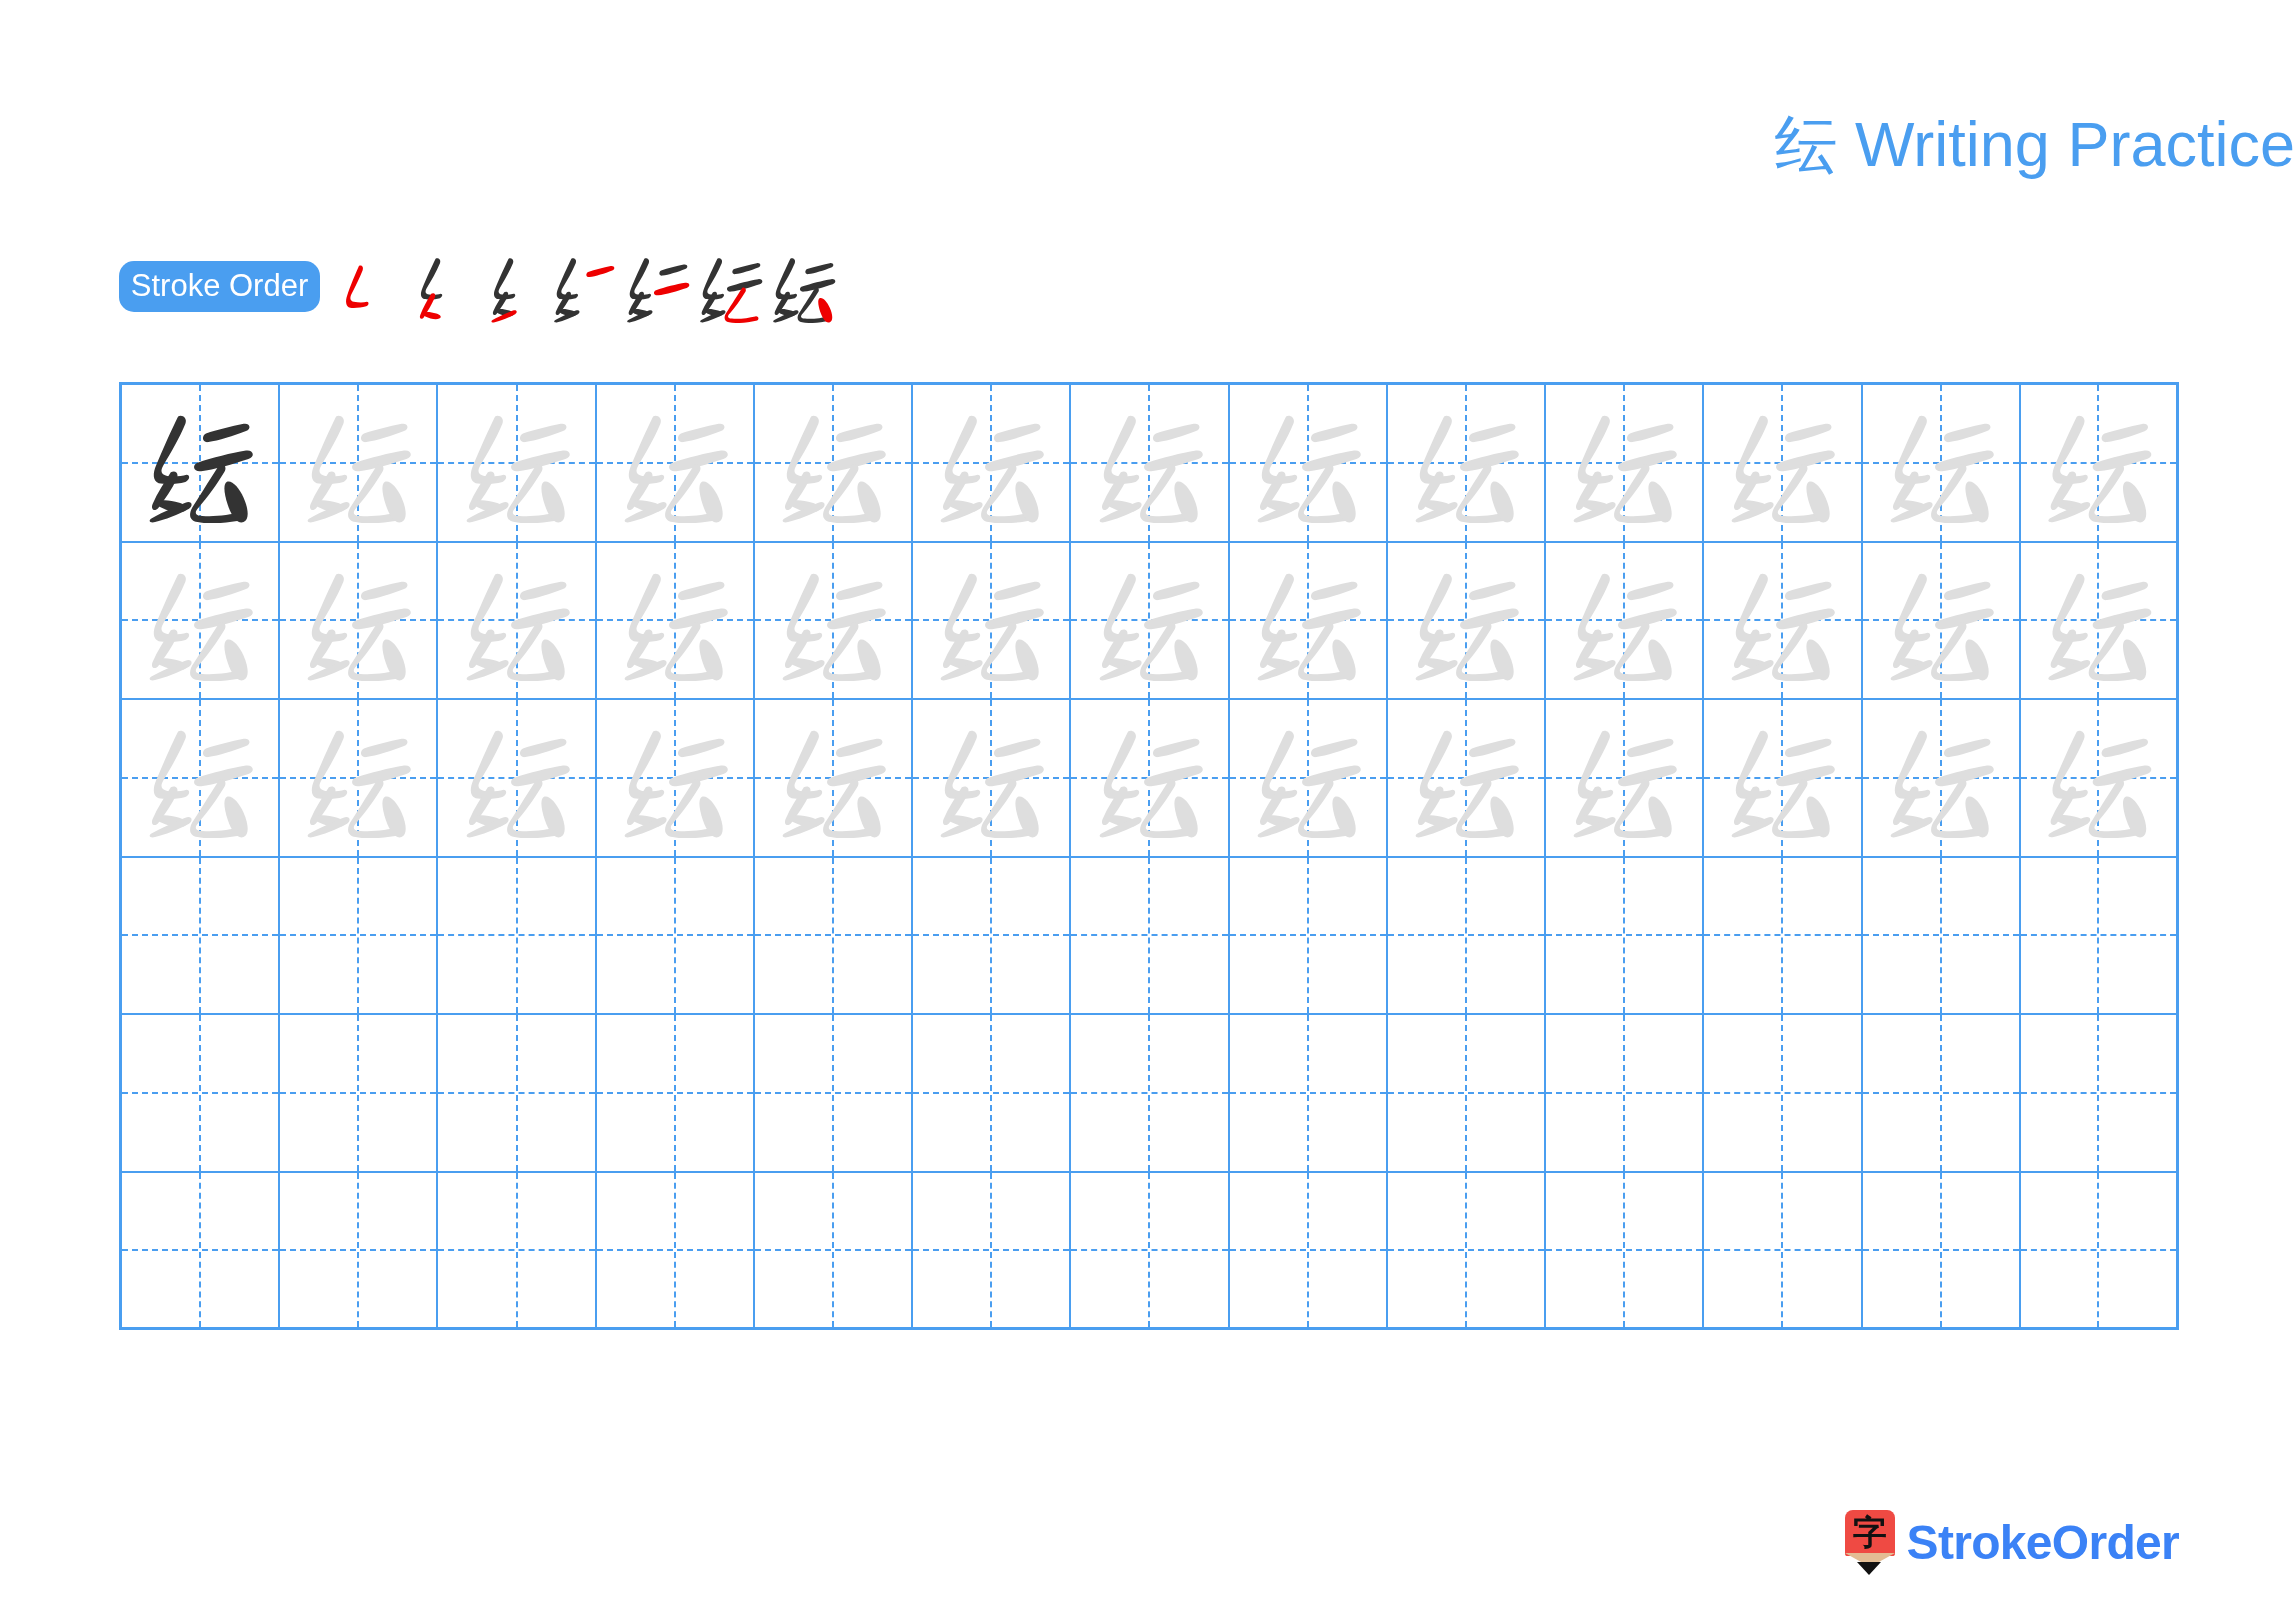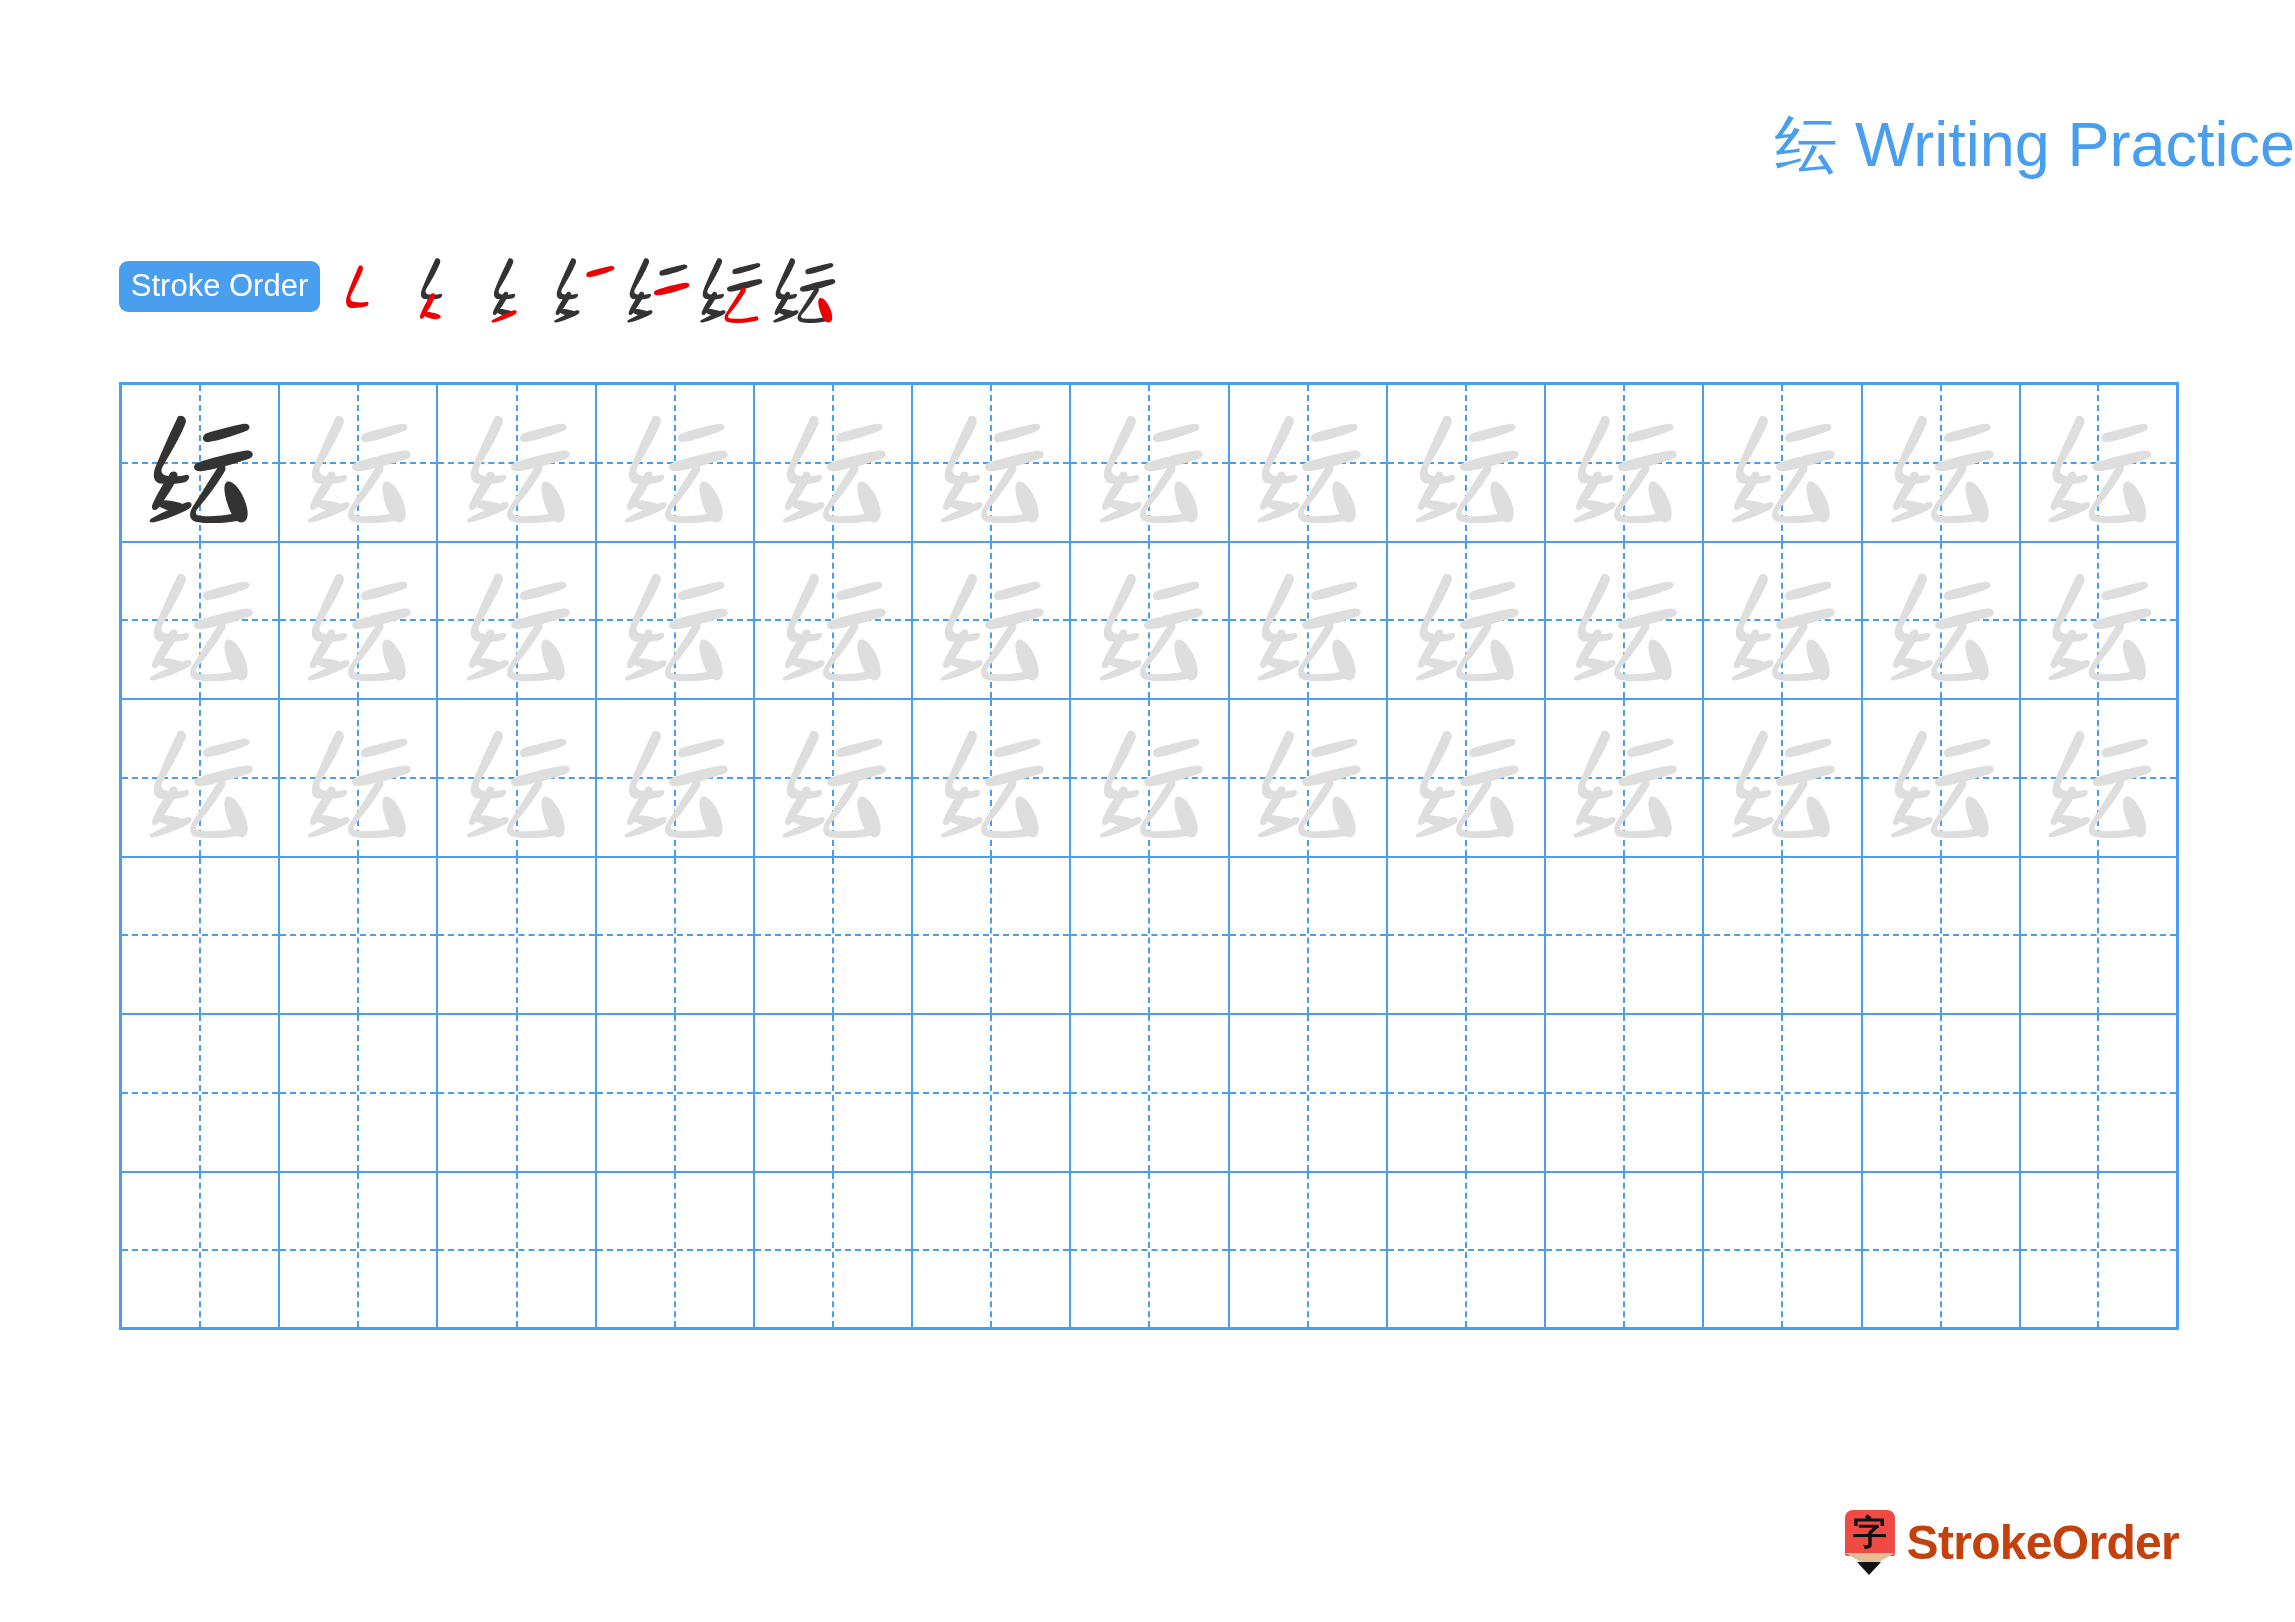--- a/index.html
+++ b/index.html
@@ -32,21 +32,21 @@
     display: flex;
     align-items: center;
     height: 65px;
   }
   .badge {
     background: #4a9ef0;
     color: #ffffff;
     font-size: 31px;
     line-height: 1;
     padding: 9.8px 11.8px 11px 11.8px;
-    border-radius: 9px;
+    border-radius: 15px;
     white-space: nowrap;
     font-weight: 400;
   }
   .strokes {
     display: flex;
     align-items: center;
     margin-left: 9.2px;
   }
   .stroke-step {
     width: 73px;
@@ -163,21 +163,21 @@
     position: absolute;
     left: 12.4px; top: 52px;
     width: 0; height: 0;
     border-left: 12.4px solid transparent;
     border-right: 12.4px solid transparent;
     border-top: 13px solid #111111;
   }
   .brand-name {
     font-size: 48px;
     font-weight: 700;
-    color: #c2410c;
+    color: #3b82f6;
     letter-spacing: -0.7px;
     line-height: 52px;
     white-space: nowrap;
   }
 </style>
 </head>
 <body>
 
 <div class="page">
 

